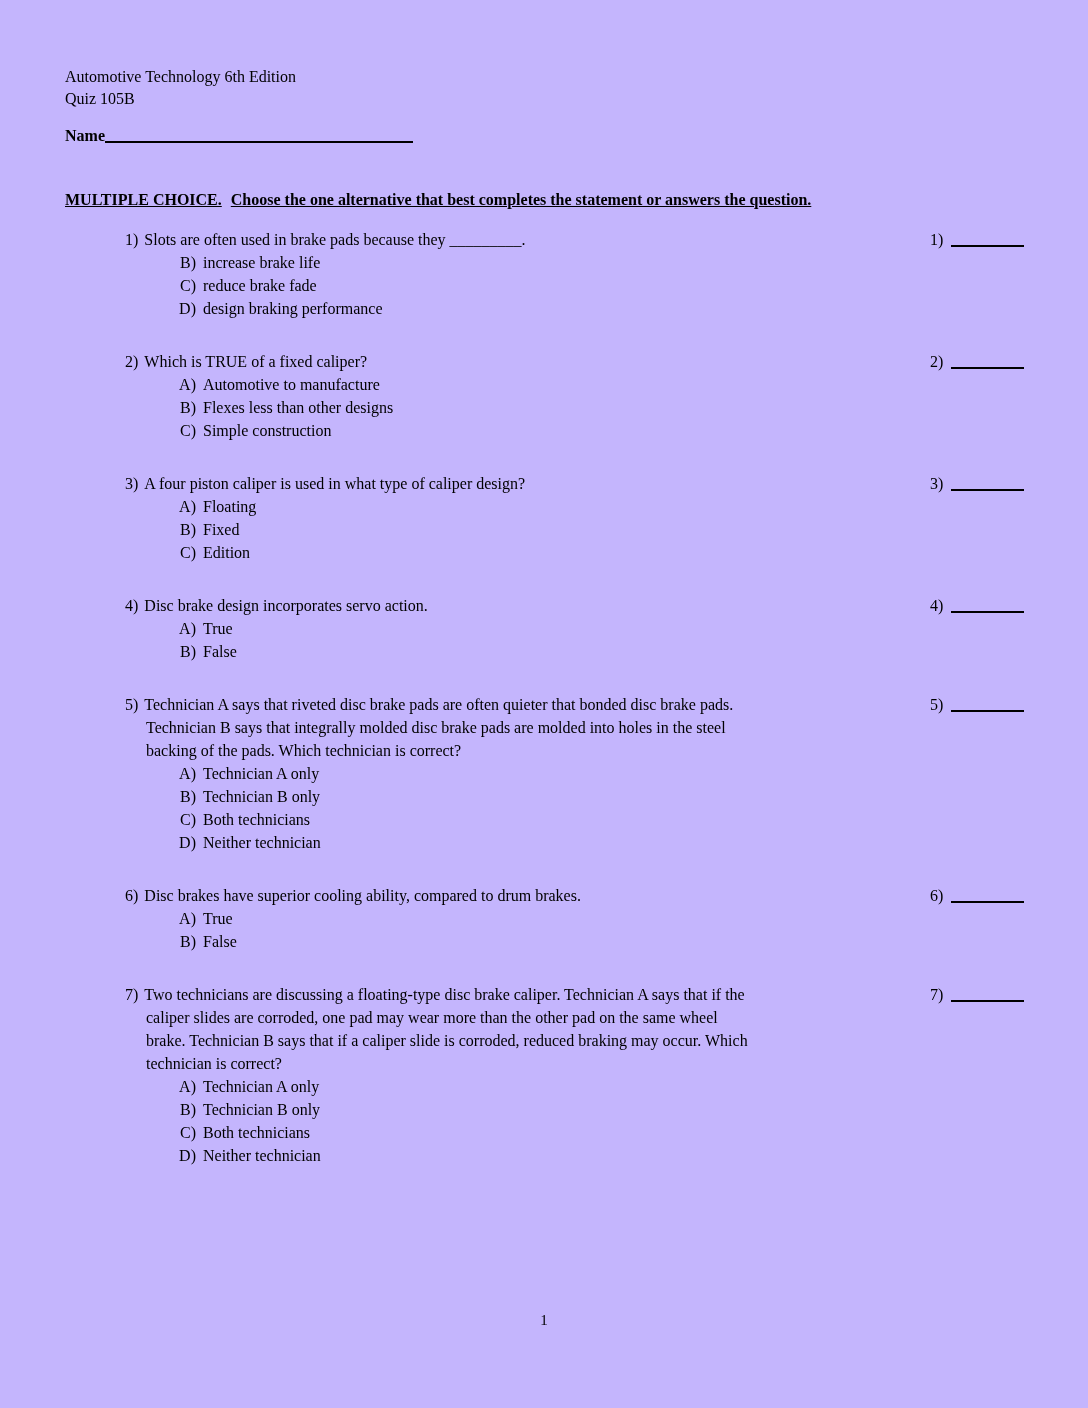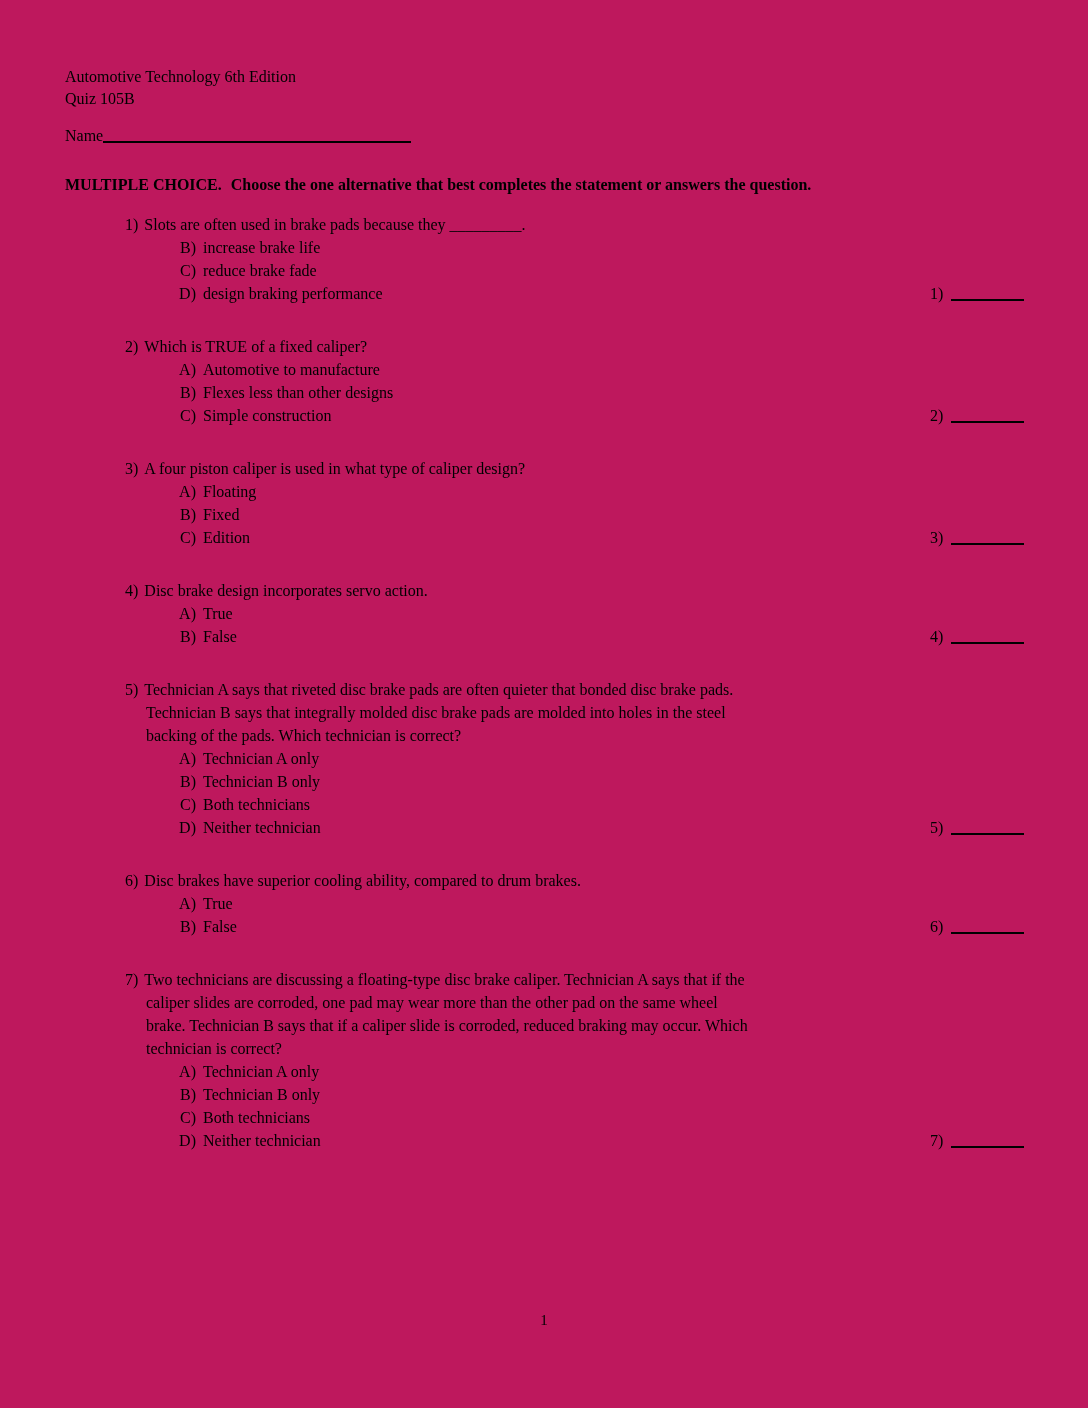--- a/index.html
+++ b/index.html
@@ -1,43 +1,43 @@
 <!DOCTYPE html>
 <html><head>
 <meta charset="utf-8">
 <style>
   * { box-sizing: border-box; }
   html, body { margin: 0; padding: 0; background: #ffffff; }
   .page {
     width: 1088px;
     height: 1408px;
     position: relative;
-    background: #be185d;
+    background: #c4b5fd;
     color: #000000;
     font-family: "Liberation Serif", "DejaVu Serif", serif;
     font-size: 16px;
     padding: 66px 58px 0 65px;
   }
   .doc-header .hline { line-height: 22px; }
   .name-row { margin-top: 15px; line-height: 22px; }
-  .name-label { font-weight: normal; }
+  .name-label { font-weight: bold; }
   .name-line {
     display: inline-block;
     width: 308px;
     border-bottom: 2px solid #000;
     position: relative;
     top: 2px;
   }
-  .section-heading { margin-top: 26px; line-height: 23px; font-weight: bold; }
+  .section-heading { margin-top: 41px; line-height: 23px; font-weight: bold; text-decoration: underline; }
   .section-heading .instructions { margin-left: 9px; }
   .questions { margin-top: 17px; padding-left: 60px; }
   .question {
     display: flex;
     justify-content: space-between;
-    align-items: flex-end;
+    align-items: flex-start;
     margin-bottom: 30px;
     line-height: 23px;
   }
   .q-main { width: 780px; }
   .q-text-wrap { padding-left: 21px; text-indent: -21px; white-space: pre-line; }
   .q-num { margin-right: 6px; }
   .options { margin-left: 45px; }
   .option { line-height: 23px; }
   .opt-letter {
     display: inline-block;

